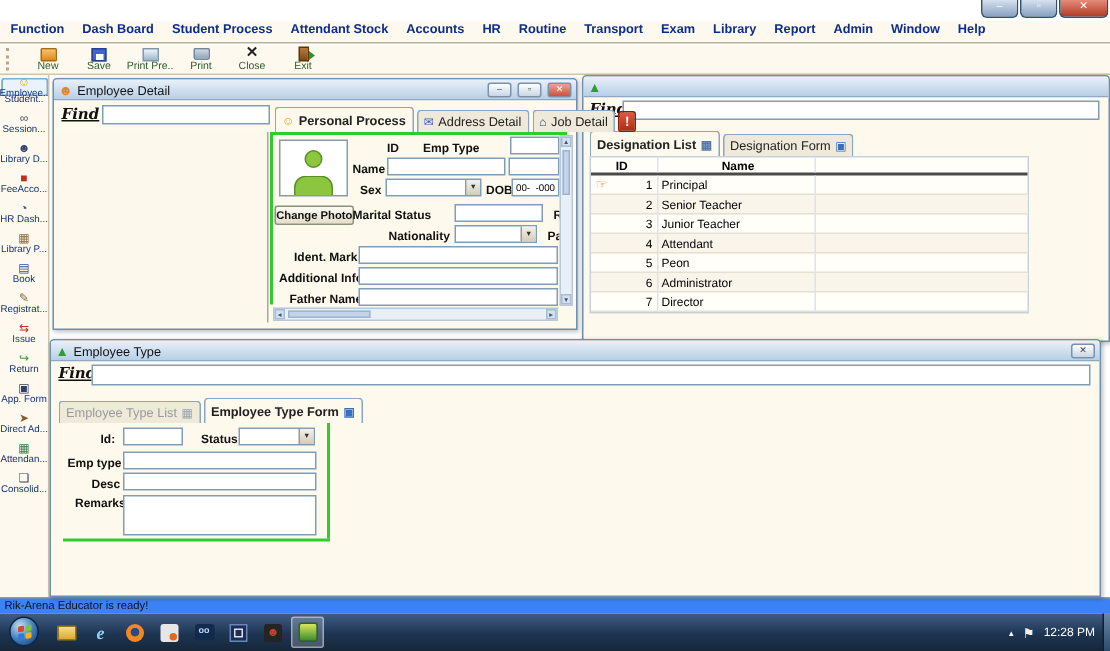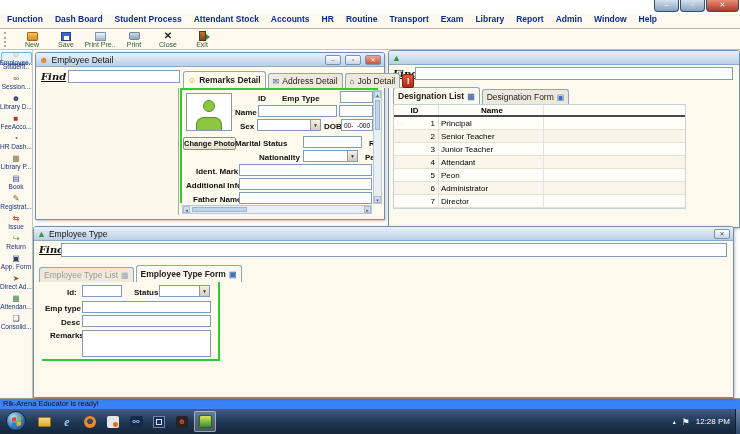--- a/index.html
+++ b/index.html
@@ -44,21 +44,21 @@
   .wtico{font-size:9px;line-height:10px;flex:none;}
   .wbtn{width:16px;height:10px;border:1px solid #7a93ad;border-radius:2px;background:linear-gradient(#ffffff,#c9d6e4);font-size:6px;line-height:8px;text-align:center;color:#345;margin-left:1px;flex:none;}
   .wbtn.close{background:linear-gradient(#eba392,#cc5340);color:#fff;}
 
   .find{position:absolute;font-family:"DejaVu Serif",serif;font-style:italic;font-weight:bold;font-size:10px;text-decoration:underline;color:#111;line-height:12px;}
   .tin{position:absolute;border:1px solid #7f9db9;background:#fff;font-size:8px;padding:0 2px;font-family:"Liberation Sans",sans-serif;}
   input.tin{height:13px;}
   .lb{position:absolute;font-size:8px;font-weight:bold;color:#101010;white-space:nowrap;line-height:9px;}
   .sel{position:absolute;background:#fff;border:1px solid #7f9db9;height:12px;}
   .sel .arr{position:absolute;right:0;top:0;bottom:0;width:10px;background:linear-gradient(#f4f1e8,#d2ccba);border-left:1px solid #9a9a8a;font-size:5px;text-align:center;line-height:10px;color:#333;}
-  .btn{position:absolute;background:linear-gradient(#fdfbf4,#e4ddc9);border:1px solid #8a917b;border-radius:2px;font-size:7.5px;font-weight:bold;text-align:center;color:#111;line-height:11px;}
+  .btn{position:absolute;background:linear-gradient(#fdfbf4,#e4ddc9);border:1px solid #8a917b;border-radius:2px;font-size:7.5px;font-weight:bold;text-align:right;color:#111;line-height:11px;}
 
   .tabs{position:absolute;display:flex;align-items:flex-end;gap:2px;}
   .tab{height:15px;padding:0 4px;display:flex;align-items:center;gap:3px;background:#efe9da;border:1px solid #8ba6c2;border-bottom:none;border-radius:3px 3px 0 0;font-size:8.5px;color:#222;white-space:nowrap;}
   .tab.active{background:#fdf9ec;font-weight:bold;height:17px;}
   .tab.disabled{color:#9a9a9a;}
   .tab .ti{font-size:8px;}
   .alerttab{width:12px;height:14px;background:linear-gradient(#e4573d,#b02c14);border:1px solid #7e1f0e;border-radius:2px;color:#fff;font-size:9px;font-weight:bold;text-align:center;line-height:13px;}
   .glinev{position:absolute;width:2px;background:#2ecc2e;}
   .glineh{position:absolute;height:2px;background:#2ecc2e;}
 
@@ -317,21 +317,21 @@
       <span class="wbtn close">✕</span>
     </div>
     <span class="find" style="left:5px;top:18px;">Find</span>
     <input class="tin" style="left: 32px; top: 17px; width: 112px;" value="">
     <div class="panel" style="left:2px;top:35px;width:141px;height:127px;border-right:1px solid #a8a894;"></div>
     <div class="glinev" style="left:144px;top:35px;height:115px;"></div>
 
     <div class="tabs" style="left:147px;top:18px;">
       <div class="tab active">
         <span class="ti" style="color:#d9a400">☺</span>
-        <span>Remarks Detail</span>
+        <span>Personal Process</span>
       </div>
       <div class="tab">
         <span class="ti" style="color:#3a5fae">✉</span>
         <span>Address Detail</span>
       </div>
       <div class="tab">
         <span class="ti" style="color:#16417c">⌂</span>
         <span>Job Detail</span>
       </div>
       <div class="alerttab">!</div>

